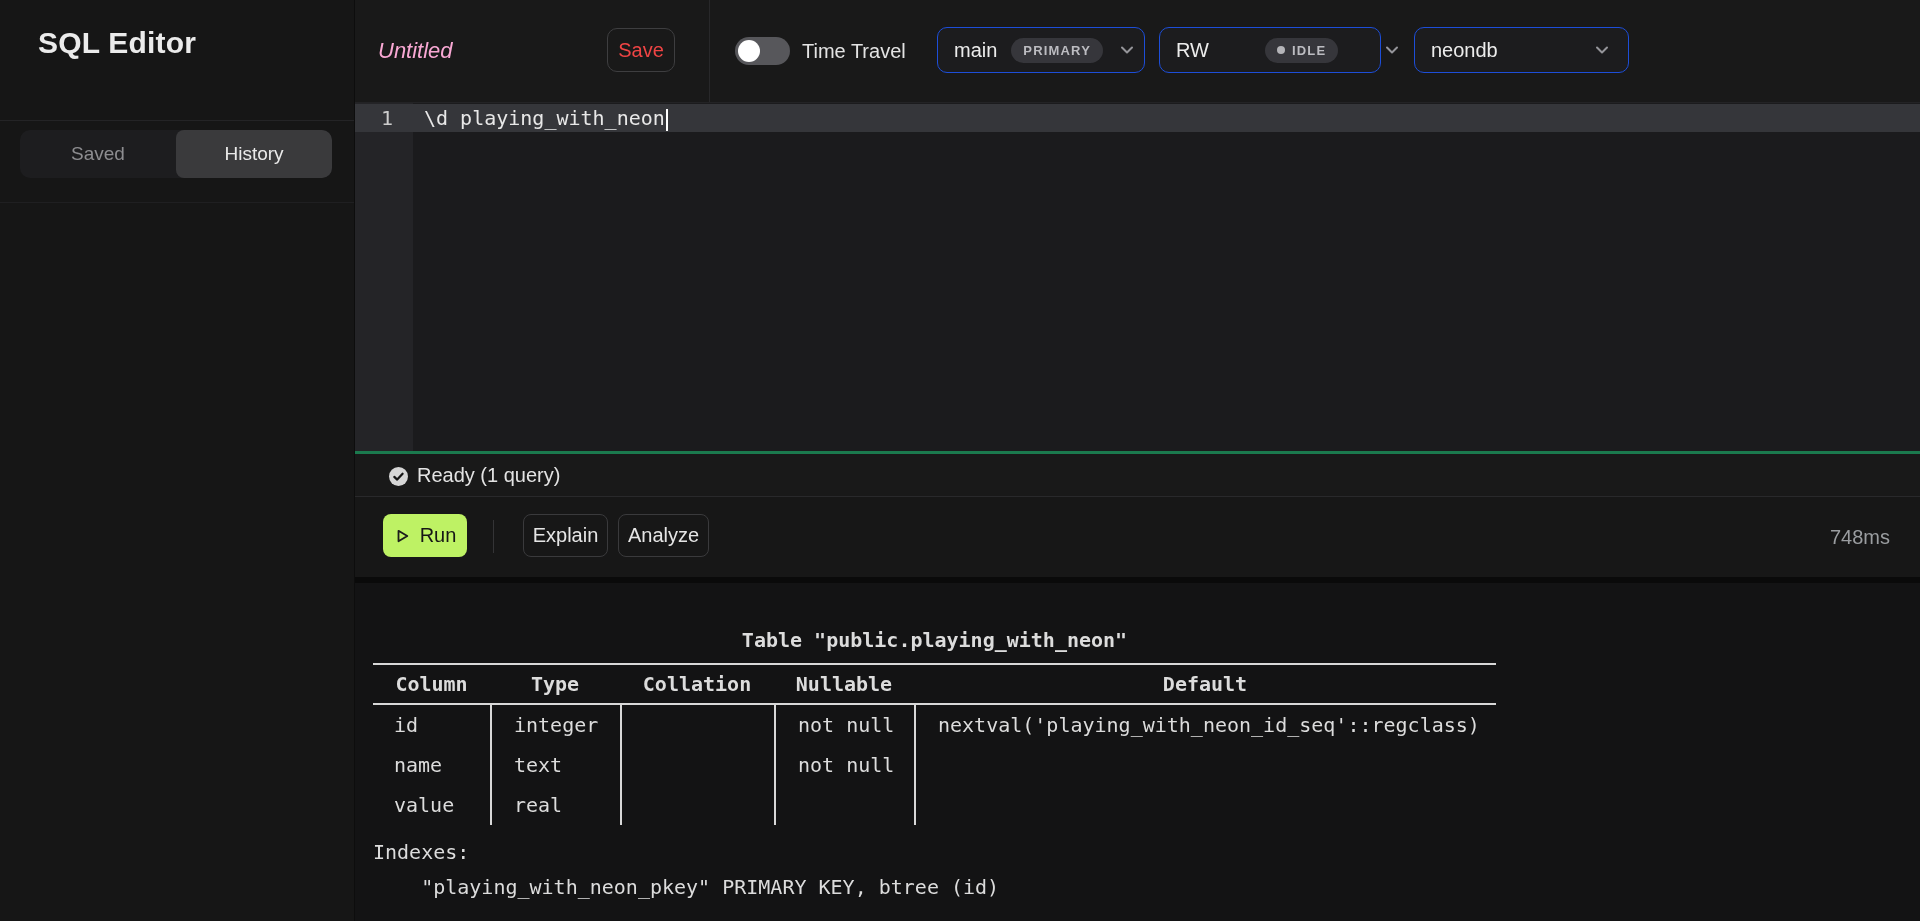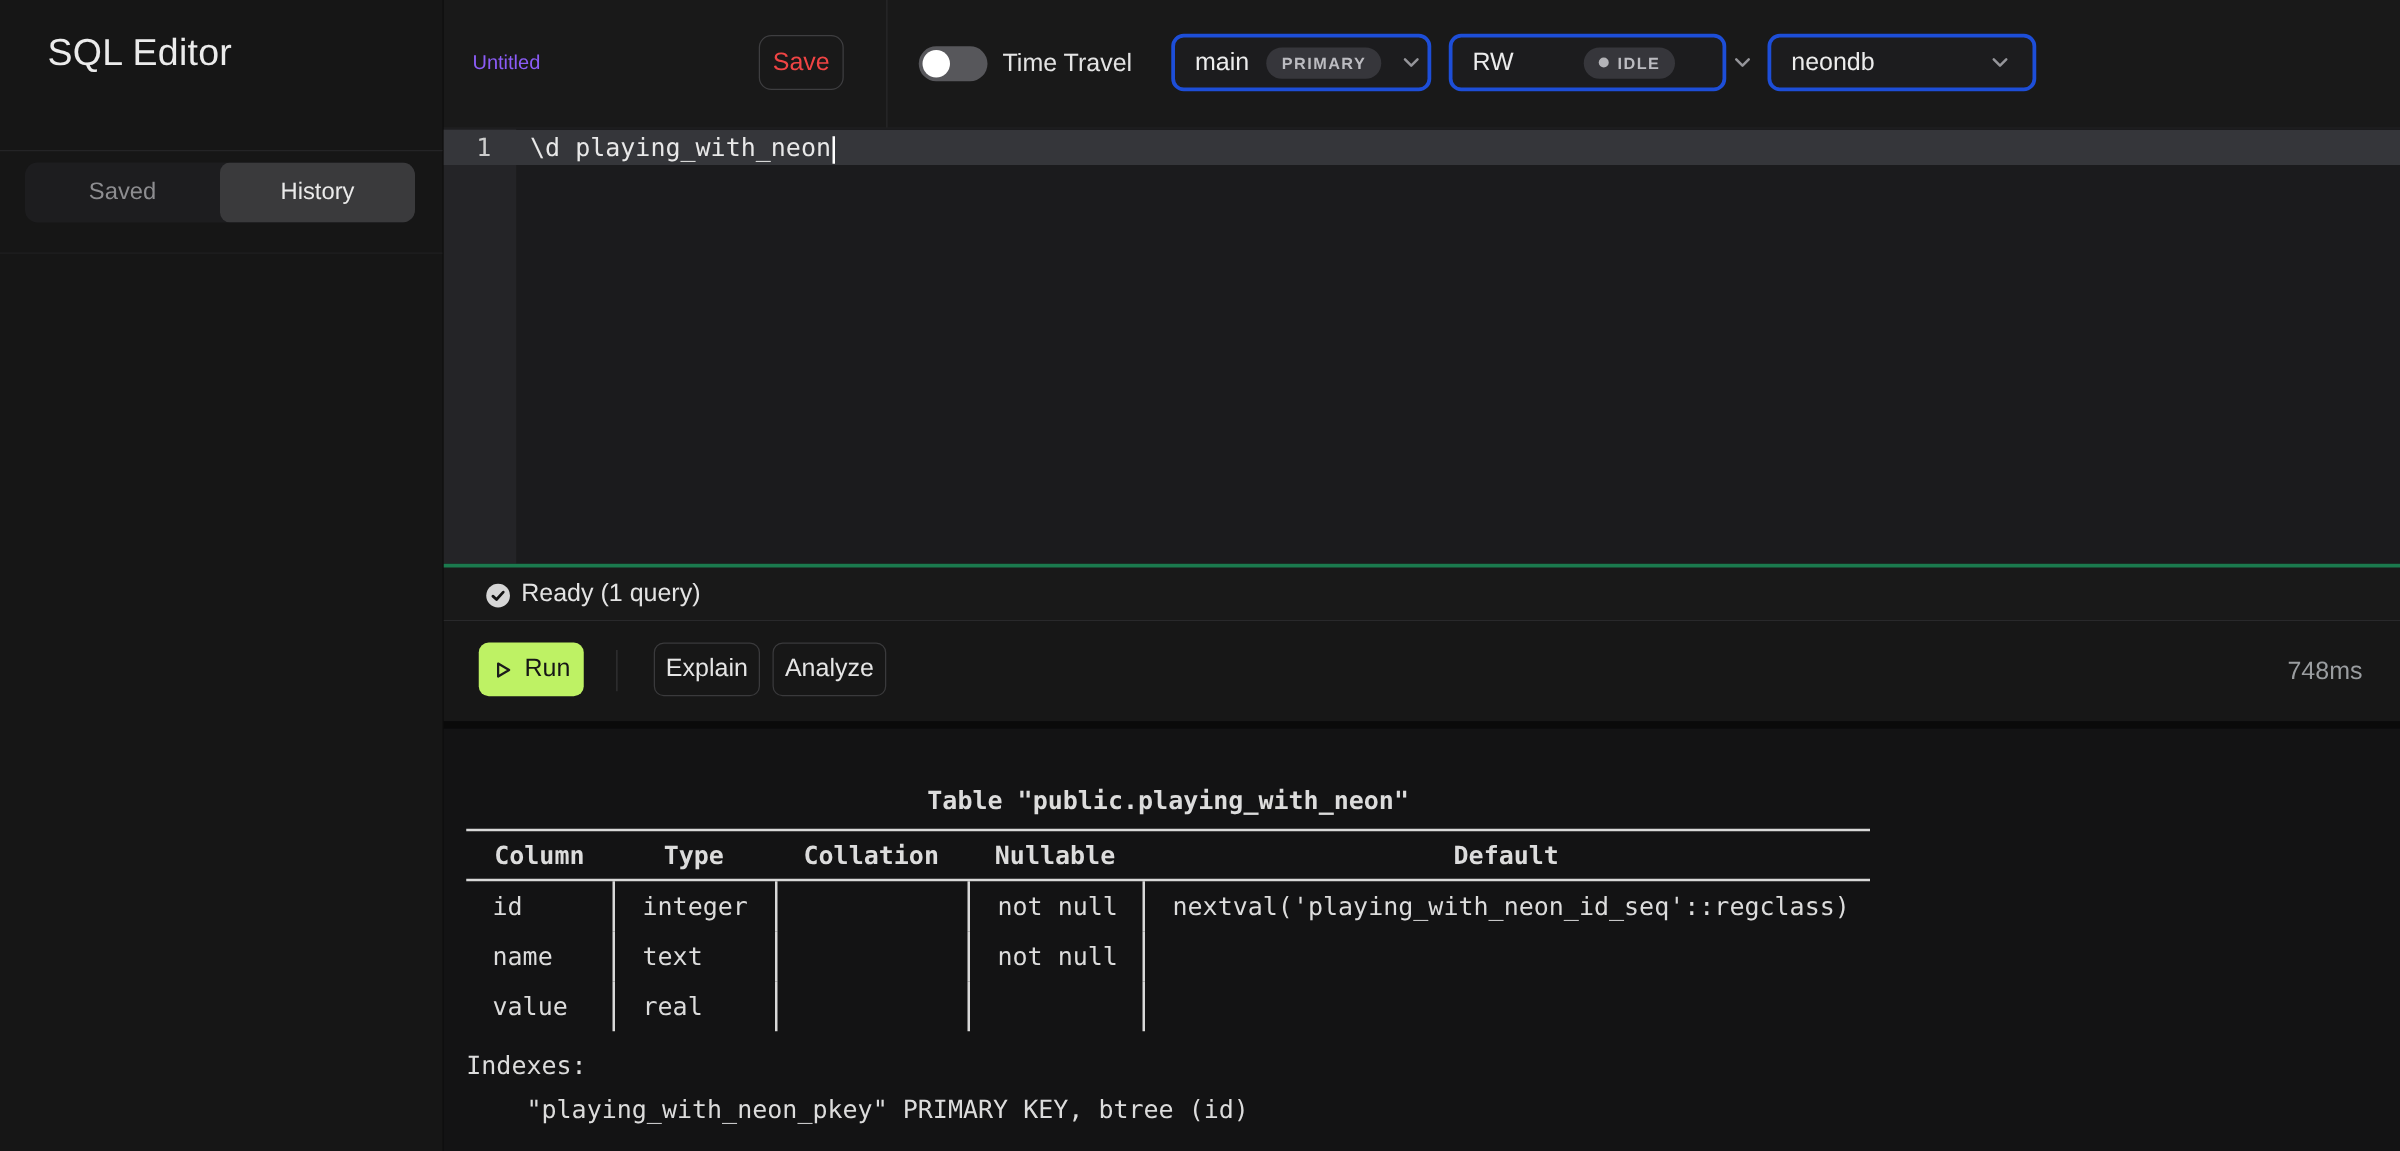--- a/index.html
+++ b/index.html
@@ -3,44 +3,44 @@
 <meta charset="utf-8">
 <style>
   * { margin:0; padding:0; box-sizing:border-box; }
   html,body { background:#0a0a0a; }
   .stage{ position:relative; width:1920px; height:921px; overflow:hidden;
           font-family:"Liberation Sans", sans-serif; color:#e5e5e5; background:#131314;}
 
   
   .sidebar{ position:absolute; left:0; top:0; width:355px; height:921px;
             background:#161616; border-right:1px solid #0d0d0d;}
-  .sb-title{ position:absolute; left:38px; top:26px; font-size:30px; font-weight:400; color:#ebebeb; letter-spacing:.2px;}
+  .sb-title{ position:absolute; left:38px; top:26px; font-size:30px; font-weight:700; color:#ebebeb; letter-spacing:.2px;}
   .sb-div1{ position:absolute; left:0; top:120px; width:100%; height:1px; background:#242426;}
   .sb-div2{ position:absolute; left:0; top:202px; width:100%; height:1px; background:#1f1f21;}
   .seg{ position:absolute; left:20px; top:130px; width:312px; height:48px;
         background:#1d1d1f; border-radius:10px; display:flex; overflow:hidden;}
   .seg-btn{ width:156px; height:48px; display:flex; align-items:center; justify-content:center;
             font-size:19px; color:#8d8d90; cursor:pointer; border-radius:8px;}
   .seg-btn.active{ background:#3a3a3c; color:#eaeaea;}
 
   
   .topbar{ position:absolute; left:355px; top:0; width:1565px; height:103px;
            background:#191919; border-bottom:1px solid #232325;}
   .tb-title{ position:absolute; left:23px; top:0; height:102px; display:flex; align-items:center;
-             font-size:16px; color:#8b5cf6;}
+             font-size:22px; color:#f9a8d4;font-style:italic;}
   .btn-save{ position:absolute; left:252px; top:28px; width:68px; height:44px;
              background:transparent; border:1px solid #3e3e40; border-radius:10px;
              color:#ef4444; font-size:20px; display:flex; align-items:center; justify-content:center; cursor:pointer;}
   .tb-vdiv{ position:absolute; left:354px; top:0; width:1px; height:102px; background:#28282a;}
   .toggle{ position:absolute; left:380px; top:37px; width:55px; height:28px;
            background:#57575b; border-radius:14px; cursor:pointer;}
   .toggle .knob{ position:absolute; left:3px; top:3px; width:22px; height:22px; border-radius:50%; background:#ffffff;}
   .tb-tt-label{ position:absolute; left:447px; top:0; height:102px; display:flex; align-items:center;
                 font-size:20px; color:#e3e3e3;}
-  .dd{ position:absolute; top:27px; height:46px; background:#1c1c1e; border:3px solid #1d4ed8;
+  .dd{ position:absolute; top:27px; height:46px; background:#1c1c1e; border:1px solid #1d4ed8;
        border-radius:10px; display:flex; align-items:center; padding:0 16px; gap:14px; cursor:pointer;}
   .dd-branch{ left:582px; width:208px;}
   .dd-compute{ left:804px; width:222px;gap:44px;}
   .dd-db{ left:1059px; width:215px;}
   .dd-name{ font-size:20px; color:#ececec;}
   .pill{ display:flex; align-items:center; gap:7px; background:#36363b; border-radius:999px;
          padding:5px 12px; font-size:13px; letter-spacing:.09em; color:#bcbcc1; font-weight:600;}
   .pill .dot{ width:8px; height:8px; border-radius:50%; background:#b4b4b8;}
   .dd .chev{ margin-left:auto; display:flex;}
 

